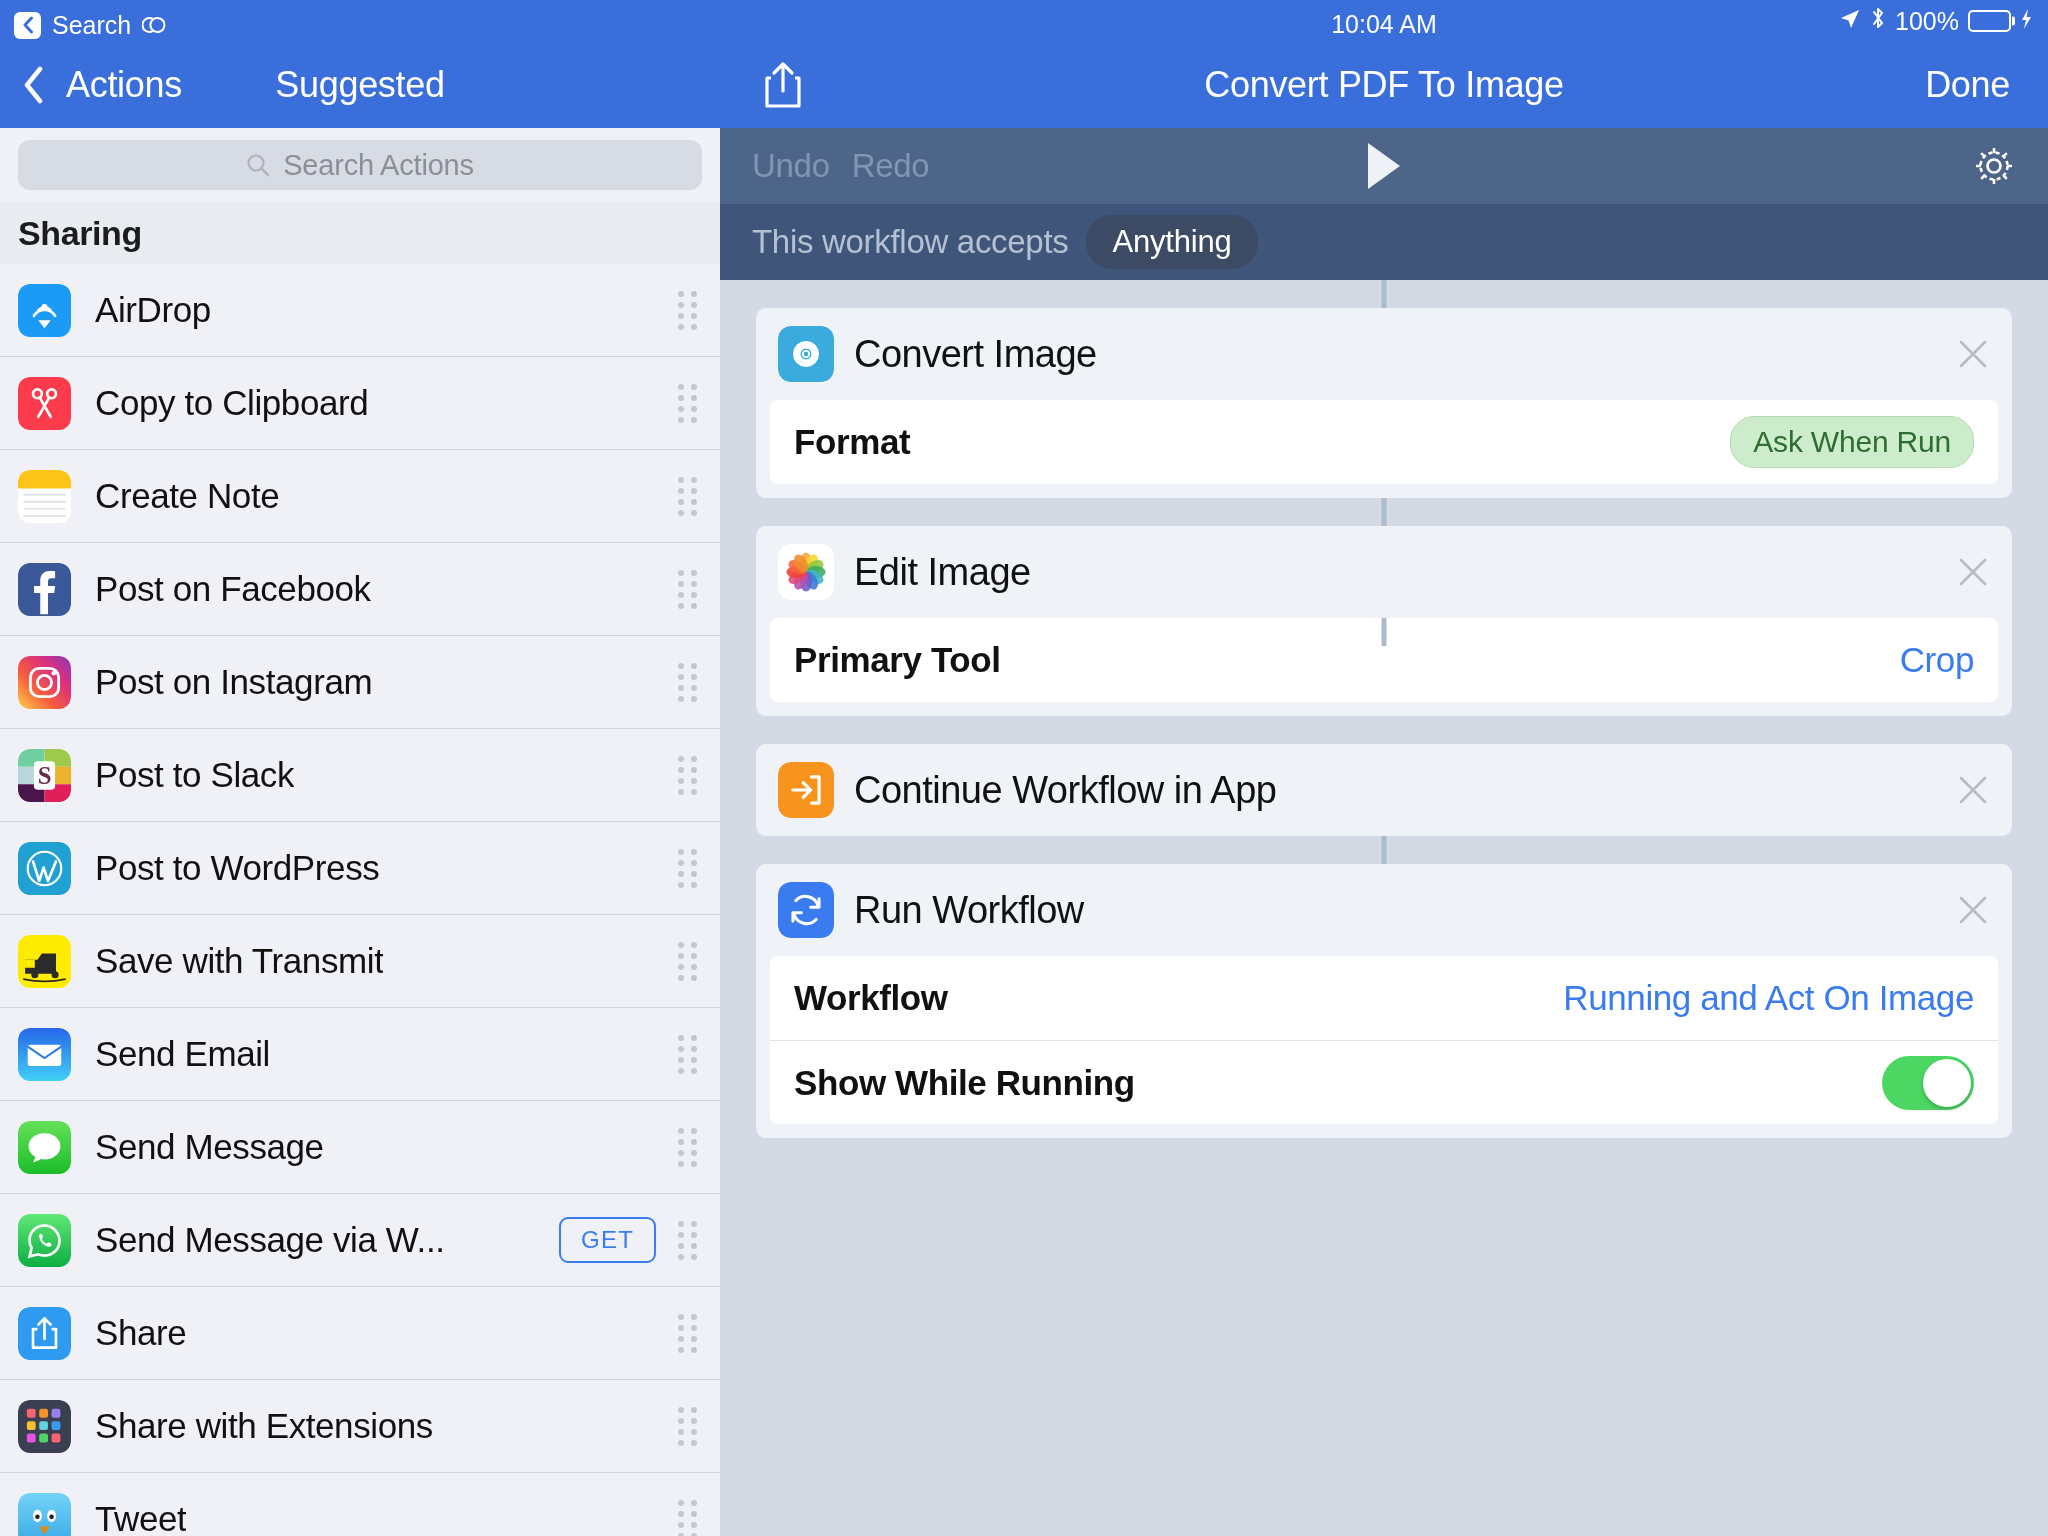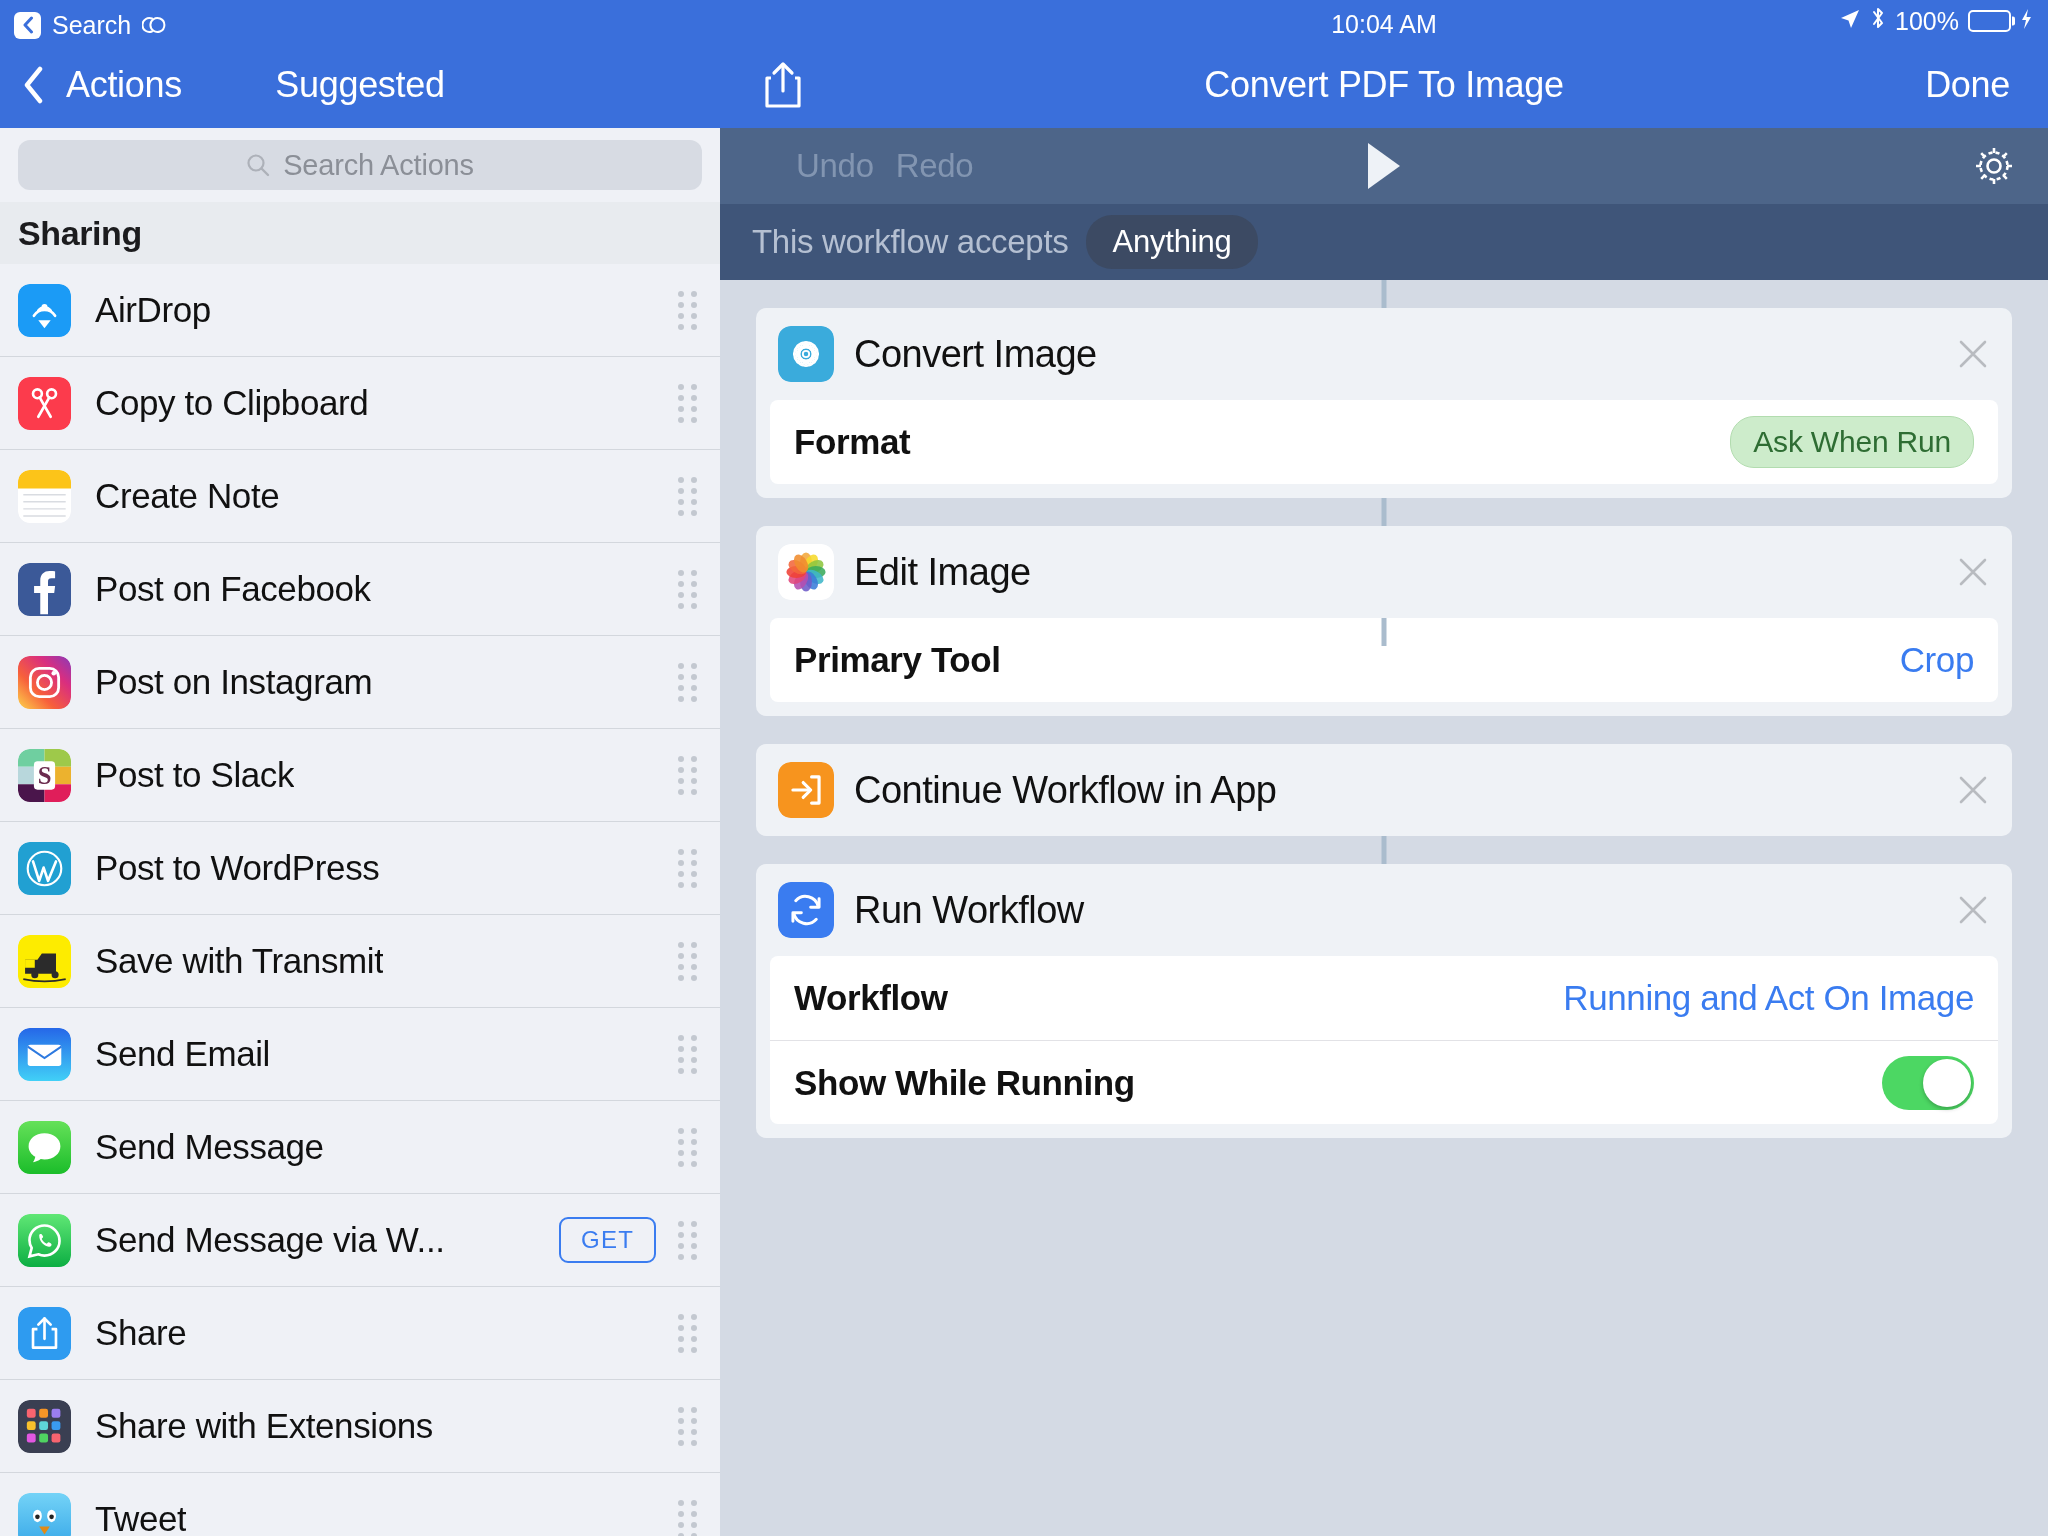--- a/index.html
+++ b/index.html
@@ -108,21 +108,21 @@
               position:absolute; right:-6px; top:50%; transform:translateY(-50%); }
   .det-navbar { position:absolute; left:0; right:0; top:42px; height:86px; display:flex; align-items:center; }
   .share-btn { margin-left:42px; width:42px; height:48px; }
   .det-title {
     position:absolute; left:0; right:0; text-align:center; color:#fff;
     font-size:36px; letter-spacing:-0.3px; pointer-events:none;
   }
   .done-btn { margin-left:auto; margin-right:38px; color:#fff; font-size:36px; letter-spacing:-0.3px; }
 
   
-  .toolbar { height:76px; background:#4d6589; position:relative; display:flex; align-items:center;padding-left:44px; }
+  .toolbar { height:76px; background:#4d6589; position:relative; display:flex; align-items:center; }
   .tb-undo { margin-left:32px; font-size:33px; color:#8295b1; letter-spacing:-0.3px; }
   .tb-redo { margin-left:22px; font-size:33px; color:#8295b1; letter-spacing:-0.3px; }
   .tb-play { position:absolute; left:0; right:0; display:flex; justify-content:center; pointer-events:none; }
   .tb-play svg { pointer-events:auto; }
   .tb-gear { margin-left:auto; margin-right:32px; width:44px; height:44px; }
 
   
   .accepts {
     height:76px; background:#3f5579; display:flex; align-items:center;
     padding-left:32px; gap:18px;

